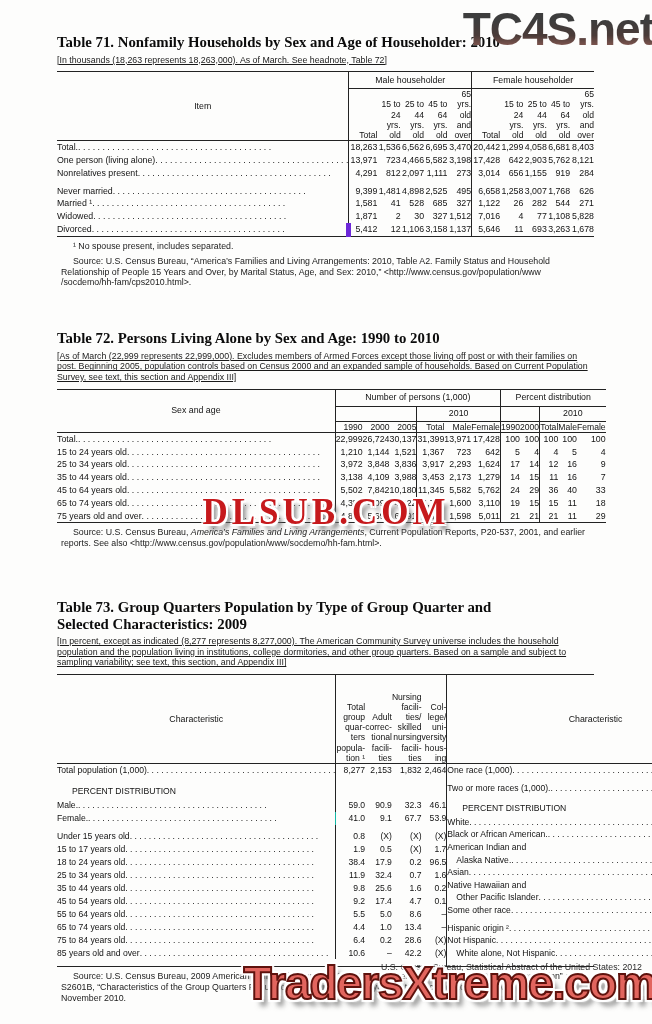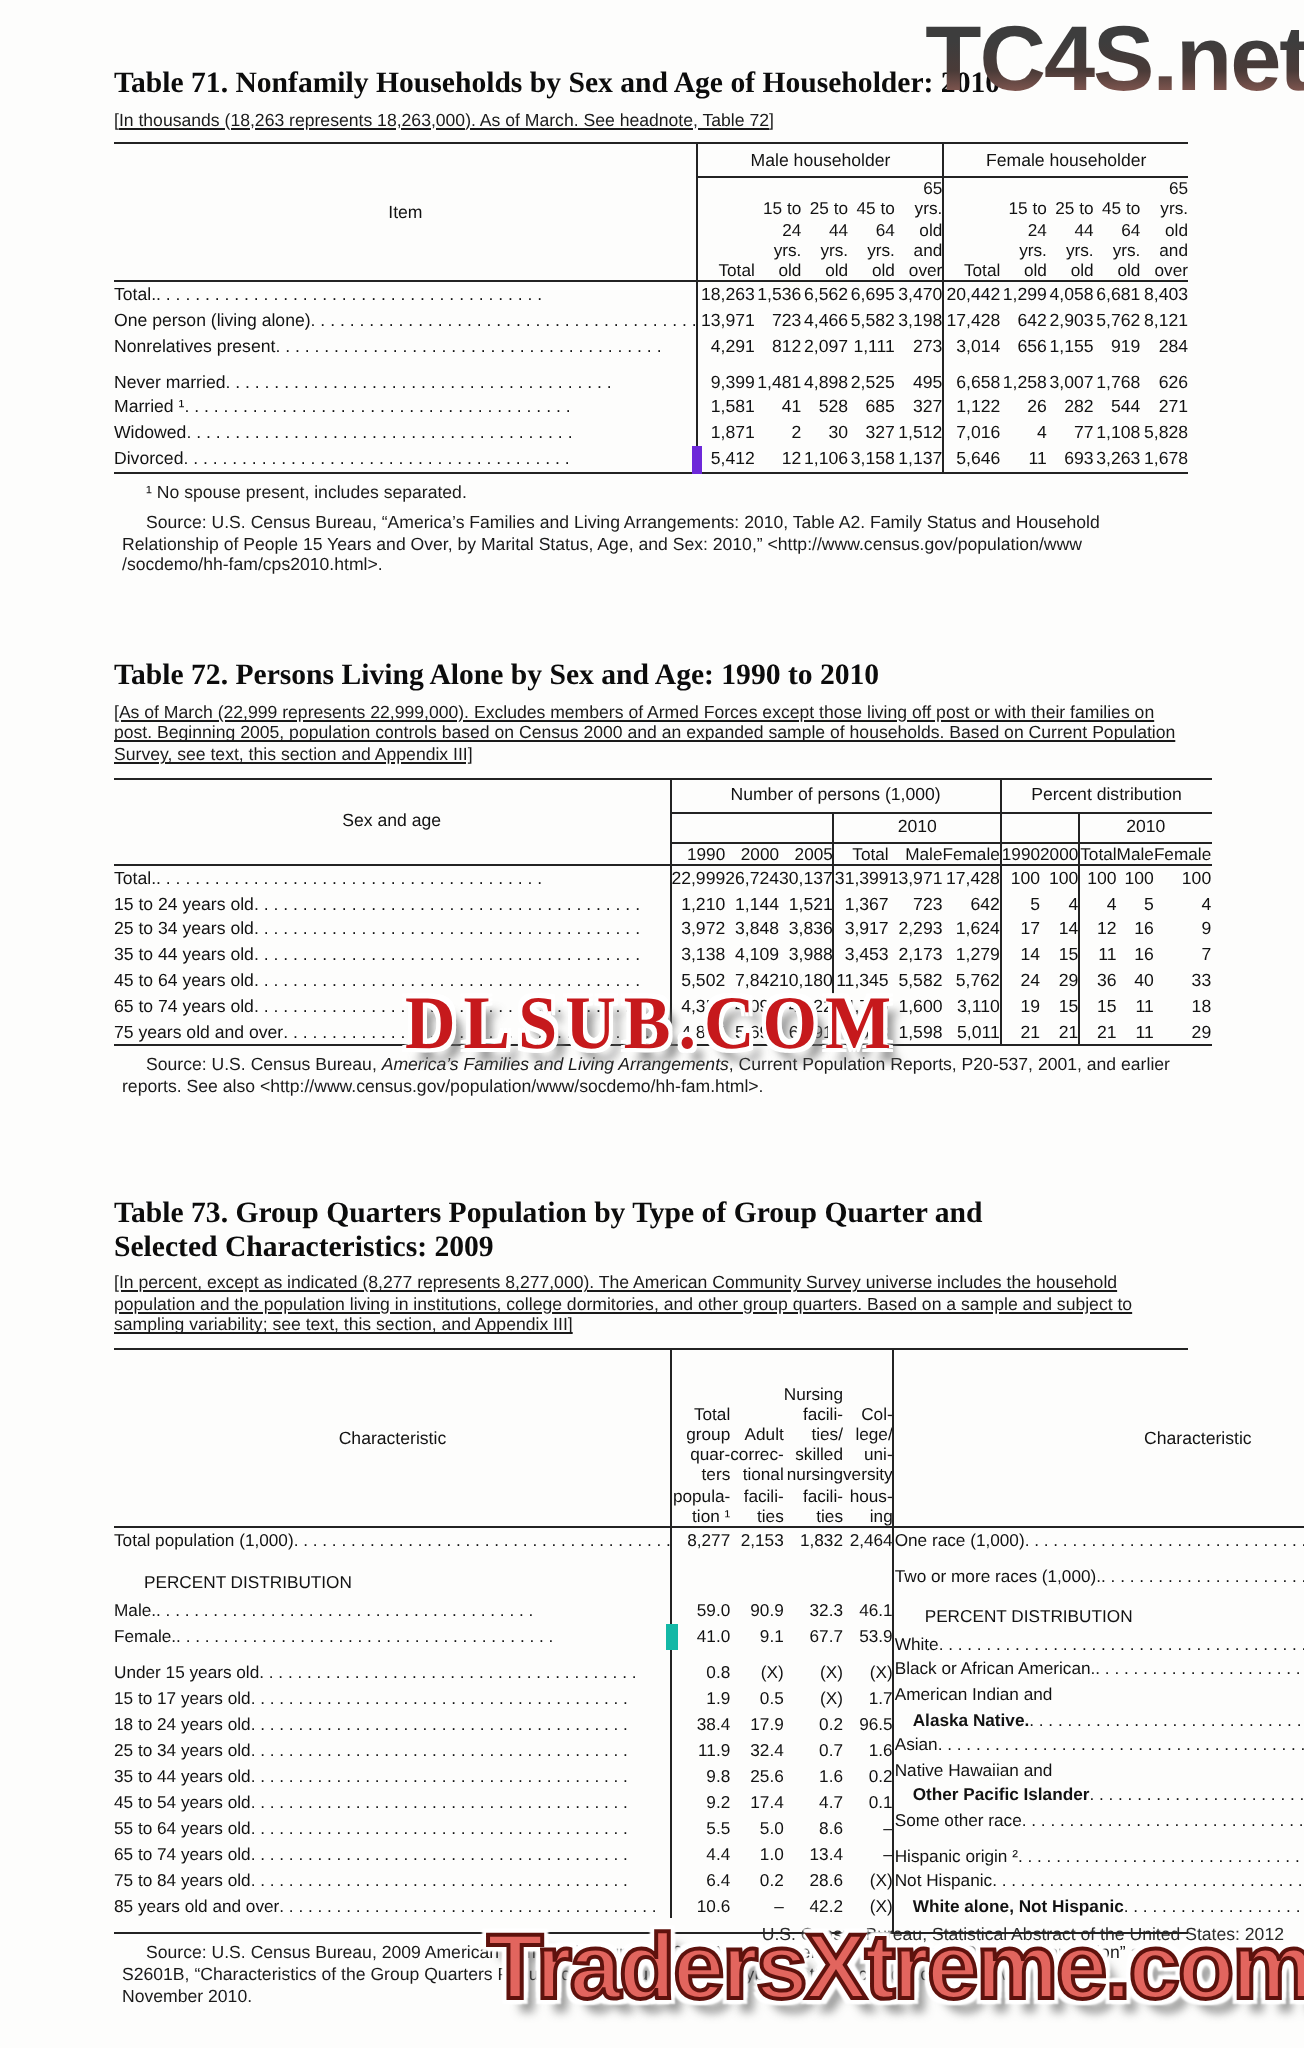--- a/index.html
+++ b/index.html
@@ -37,21 +37,21 @@
   .lw{display:flex;align-items:baseline;overflow:hidden;}
   .lbl{white-space:nowrap;}
   .dots{flex:1 1 auto;min-width:0;overflow:hidden;white-space:nowrap;}
   .dots::before{content:" . . . . . . . . . . . . . . . . . . . . . . . . . . . . . . . . . . . . . . . .";}
   tr.total{font-weight:bold;}
   tr.gap>td{padding-top:5px;}
   tr.biggap>td{padding-top:17px;}
   tr.subhead>td{padding-top:8px;padding-bottom:1px;}
   tr.subhead .lbl{padding-left:15px;}
   tr.subhead .dots::before,tr.cont .dots::before{content:none;}
-  tr.indent .lbl{padding-left:9px;font-weight:bold;}
+  tr.indent .lbl{padding-left:9px;}
 
   
   .dl{border-left:1px solid #232323;}
 
   .fnblock{margin-top:4px;}
   .fn{font-size:8.8px;line-height:10.9px;margin:4px;text-indent:12px;color:#1a1a1a;}
 
   .sec72{margin-top:42px;}
   .sec73{margin-top:50px;}
 
@@ -546,21 +546,21 @@
                   <span class="lbl">Male.</span>
                   <span class="dots"></span>
                 </div>
             </td>
             <td class="n">59.0</td>
             <td class="n">90.9</td>
             <td class="n">32.3</td>
             <td class="n">46.1</td>
           </tr>
             <tr>
-            <td class="stub" style="border-right:6px solid #14b8a6">
+            <td class="stub" style="border-right:1px solid #14b8a6">
               <div class="lw">
                   <span class="lbl">Female.</span>
                   <span class="dots"></span>
                 </div>
             </td>
             <td class="n">41.0</td>
             <td class="n">9.1</td>
             <td class="n">67.7</td>
             <td class="n">53.9</td>
           </tr>

